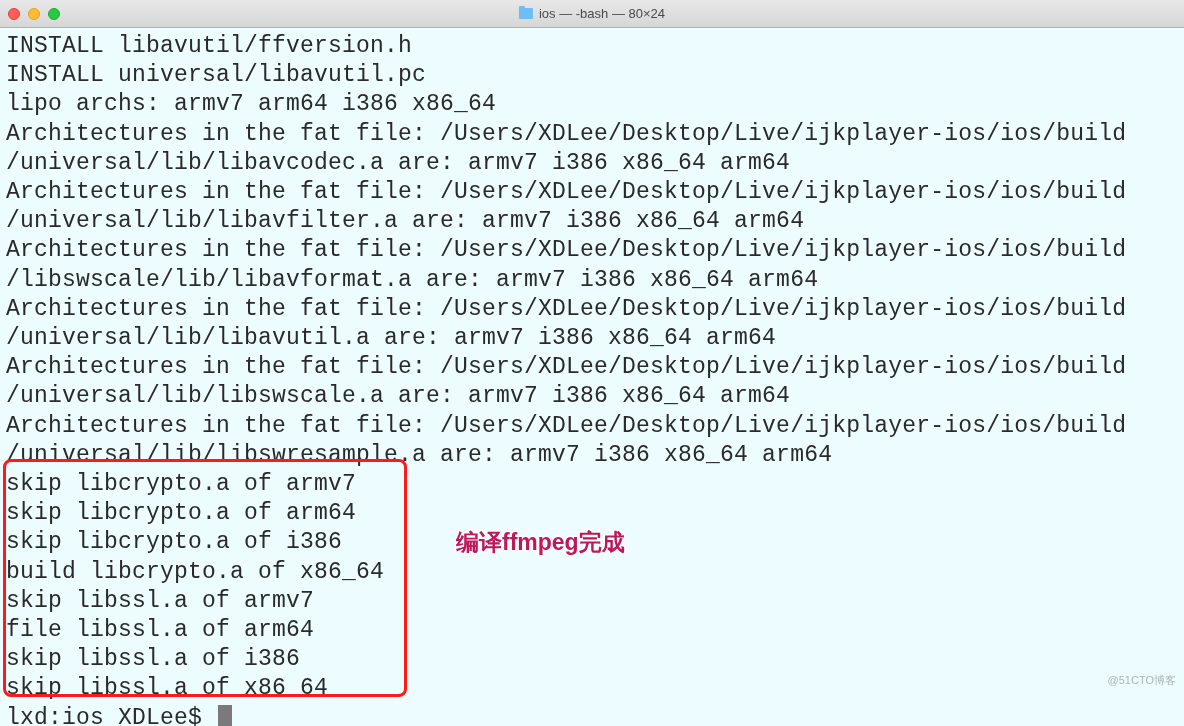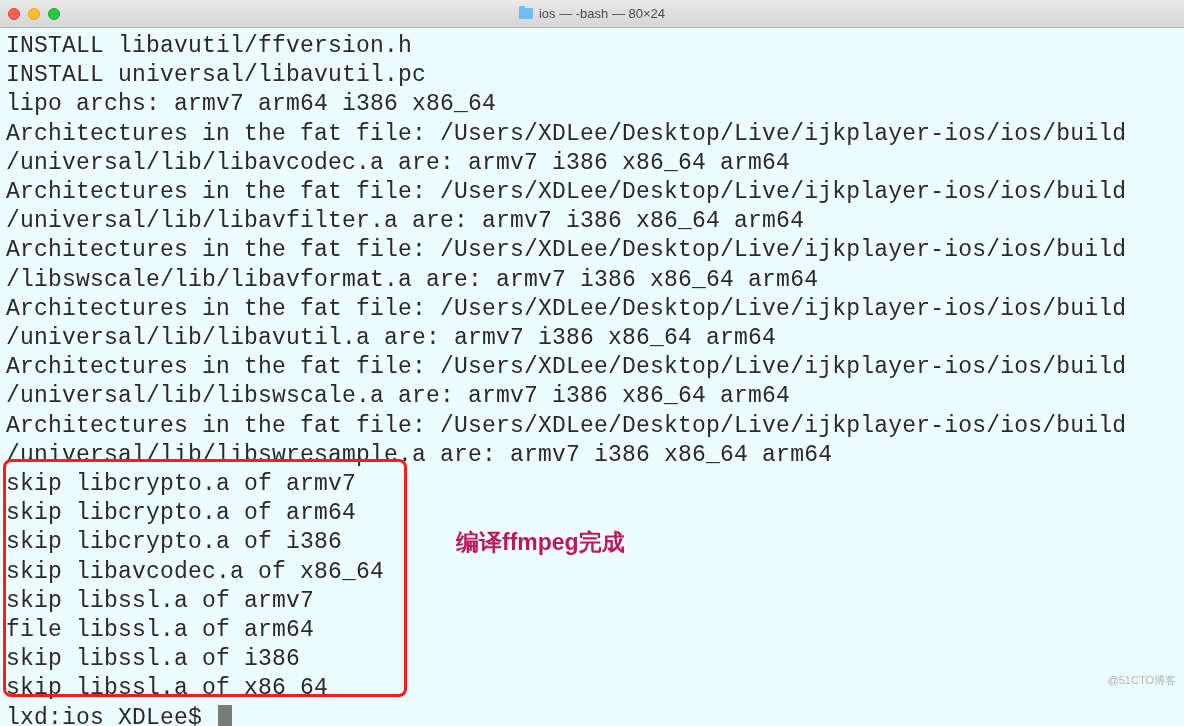--- a/index.html
+++ b/index.html
@@ -141,21 +141,21 @@
 <span>/libswscale/lib/libavformat.a are: armv7 i386 x86_64 arm64 </span>
 <span>Architectures in the fat file: /Users/XDLee/Desktop/Live/ijkplayer-ios/ios/build</span>
 <span>/universal/lib/libavutil.a are: armv7 i386 x86_64 arm64 </span>
 <span>Architectures in the fat file: /Users/XDLee/Desktop/Live/ijkplayer-ios/ios/build</span>
 <span>/universal/lib/libswscale.a are: armv7 i386 x86_64 arm64 </span>
 <span>Architectures in the fat file: /Users/XDLee/Desktop/Live/ijkplayer-ios/ios/build</span>
 <span>/universal/lib/libswresample.a are: armv7 i386 x86_64 arm64 </span>
 <span>skip libcrypto.a of armv7</span>
 <span>skip libcrypto.a of arm64</span>
 <span>skip libcrypto.a of i386</span>
-<span>skip libavcodec.a of x86_64</span>
+<span>build libcrypto.a of x86_64</span>
 <span>skip libssl.a of armv7</span>
 <span>file libssl.a of arm64</span>
 <span>skip libssl.a of i386</span>
 <span>skip libssl.a of x86_64</span>
 <span>lxd:ios XDLee$ </span><span class="cursor-block"></span></div>
 
 <div class="highlight-box"></div>
 <div class="annotation">编译ffmpeg完成</div>
 <div class="watermark">@51CTO博客</div>
 

